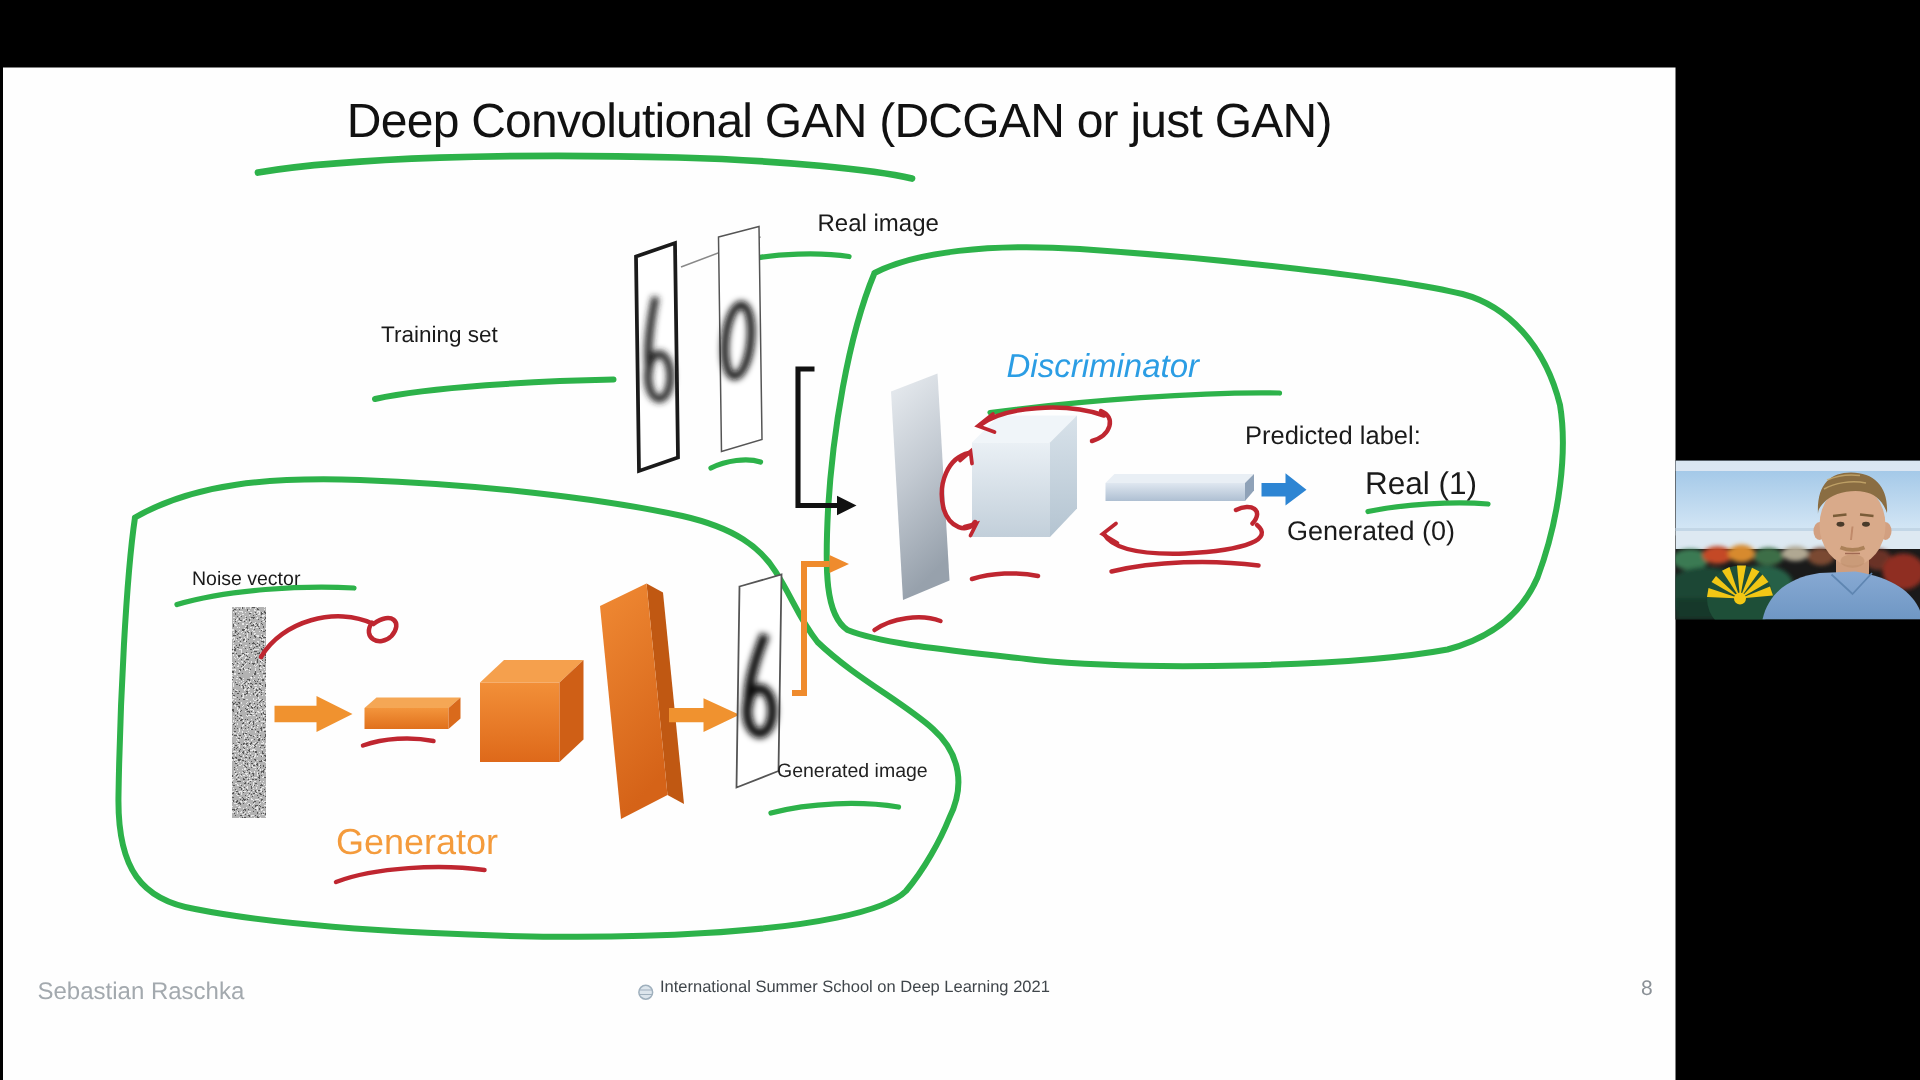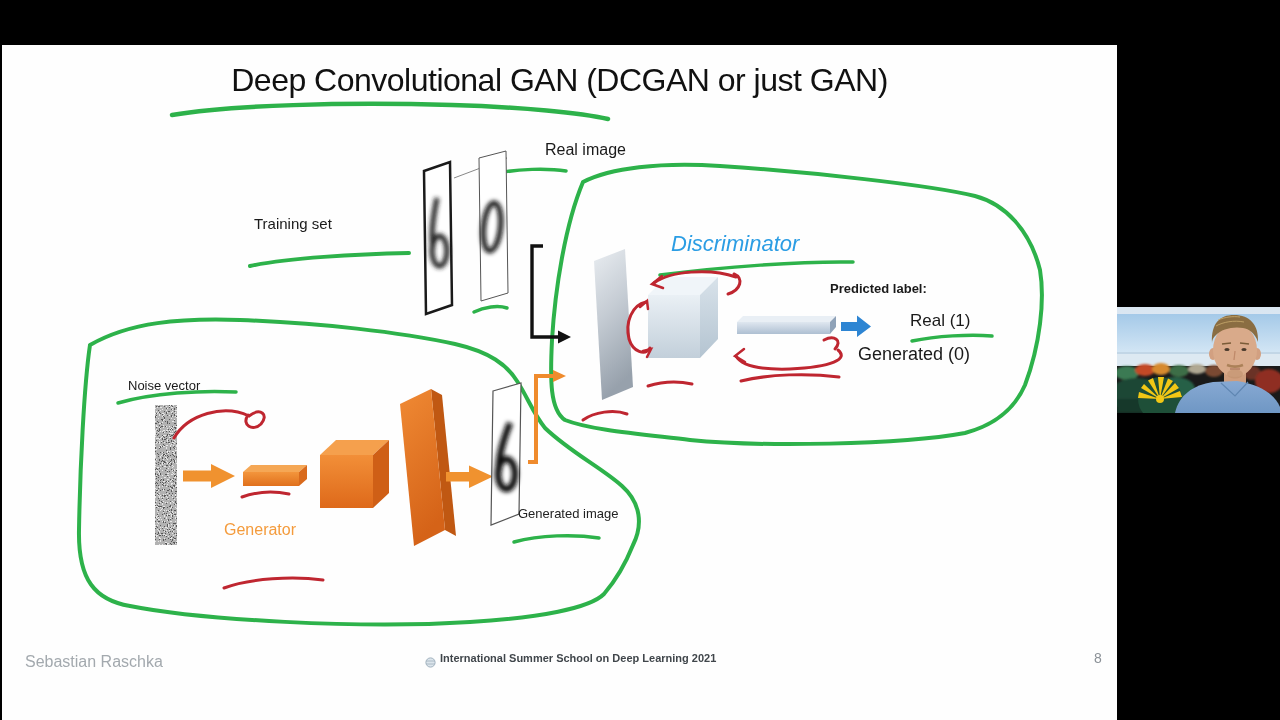--- a/index.html
+++ b/index.html
@@ -5,28 +5,28 @@
   html,body{margin:0;padding:0;background:#000;width:1280px;height:720px;overflow:hidden;
     font-family:"Liberation Sans", sans-serif;}
   .stage{position:absolute;left:0;top:0;width:1280px;height:720px;background:#000;}
   .slide{position:absolute;left:2px;top:45px;width:1115px;height:679px;background:#fefefe;}
   .slide svg.diagram{position:absolute;left:0;top:0;width:1115px;height:632px;}
   .t{position:absolute;white-space:nowrap;color:#1a1a1a;}
   .title{left:0;top:17px;width:100%;text-align:center;font-size:32px;letter-spacing:-0.5px;color:#111;}
   .training{left:252px;top:170px;font-size:15px;}
   .realimg{left:506px;top:96px;font-size:16px;margin-left:37px;}
   .noisevec{left:126px;top:333px;font-size:13px;text-align:center;}
-  .genlabel{left:222px;top:476px;font-size:16px;color:#f49b3c;text-align:right;}
+  .genlabel{left:222px;top:503px;font-size:24px;color:#f49b3c;text-align:right;}
   .genimg{left:516px;top:461px;font-size:13px;color:#222;}
   .disclabel{left:669px;top:186px;font-size:22px;color:#2b9de4;font-style:italic;}
-  .predlabel{left:828px;top:236px;font-size:13px;font-weight:bold;}
-  .real1{left:908px;top:266px;font-size:17px;}
+  .predlabel{left:828px;top:236px;font-size:17px;font-weight:normal;}
+  .real1{left:908px;top:266px;font-size:21px;}
   .gen0{left:856px;top:299px;font-size:18px;}
   .footer-author{left:23px;top:608px;font-size:16px;color:#a3a9ae;}
-  .footer-event{left:438px;top:607px;font-size:11px;font-weight:bold;color:#40464b;}
+  .footer-event{left:438px;top:607px;font-size:11px;font-weight:normal;color:#40464b;}
   .footer-icon{position:absolute;left:423px;top:609px;width:11px;height:11px;}
   .pagenum{left:1092px;top:605px;font-size:14px;color:#8b9197;}
   .webcam{position:absolute;left:1117px;top:307px;width:163px;height:106px;background:#1a1a1a;}
   .webcam svg{position:absolute;left:0;top:0;}
 </style>
 </head>
 <body>
 
 <div class="stage">
 

